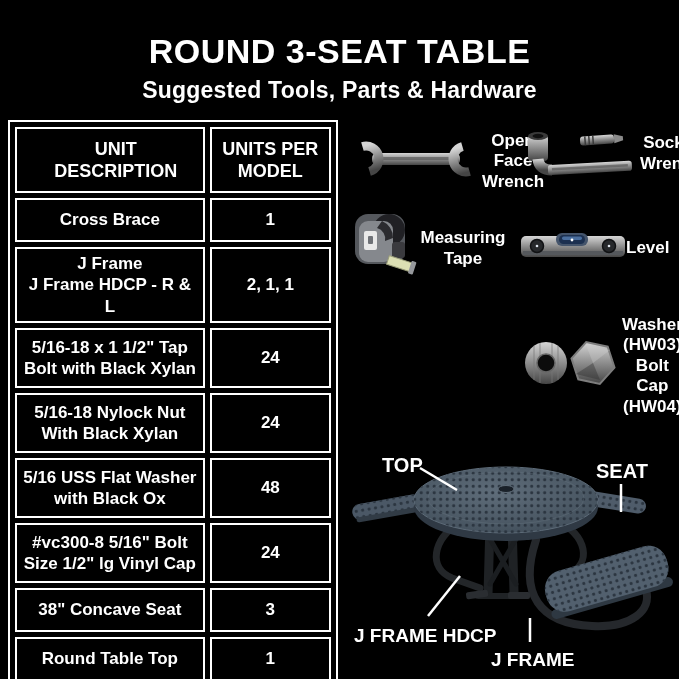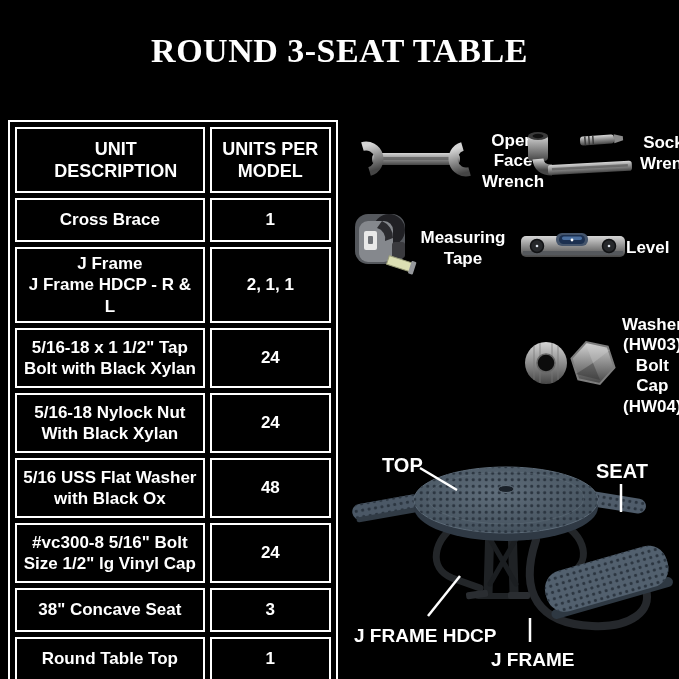--- a/index.html
+++ b/index.html
@@ -1,21 +1,21 @@
 <!DOCTYPE html>
 <html><head>
 <meta charset="utf-8">
 <style>
   html,body{margin:0;padding:0;background:#000;}
   .canvas{position:relative;width:679px;height:679px;background:#000;color:#fff;
           font-family:"Liberation Sans",sans-serif;overflow:hidden;}
 
   
   .hdr{position:absolute;top:32px;left:0;width:100%;text-align:center;}
-  .hdr h1{margin:0;font-size:34px;font-weight:800;letter-spacing:.5px;font-family:Liberation Serif, serif;}
+  .hdr h1{margin:0;font-size:34px;font-weight:800;letter-spacing:.5px;}
   .hdr h2{margin:6px 0 0 0;font-size:23px;font-weight:800;letter-spacing:.2px;}
 
   
   .parts-wrap{position:absolute;left:8px;top:120px;width:330px;border:2px solid #fff;box-sizing:border-box;}
   table.parts{width:100%;border-collapse:separate;border-spacing:5px;}
   .parts th,.parts td{border:2px solid #fff;text-align:center;vertical-align:middle;
       font-weight:700;white-space:pre-line;padding:4px 6px;font-size:17px;line-height:1.25;}
   .parts th{font-size:18px;height:54px;}
   .parts th:first-child{width:61%;padding-left:18px;}
   tr.single td{height:32px;}
@@ -38,20 +38,21 @@
   .diagram{position:absolute;left:340px;top:444px;}
   .diagram text{font-family:"Liberation Sans",sans-serif;font-weight:800;fill:#fff;}
 </style>
 </head>
 <body>
 
 <div class="canvas">
 
   <div class="hdr">
     <h1>ROUND 3-SEAT TABLE</h1>
+    <h2>Suggested Tools, Parts &amp; Hardware</h2>
   </div>
 
   <div class="parts-wrap">
     <table class="parts">
       <thead>
         <tr>
           <th>UNIT DESCRIPTION</th>
           <th>UNITS PER
 MODEL</th>
         </tr>

